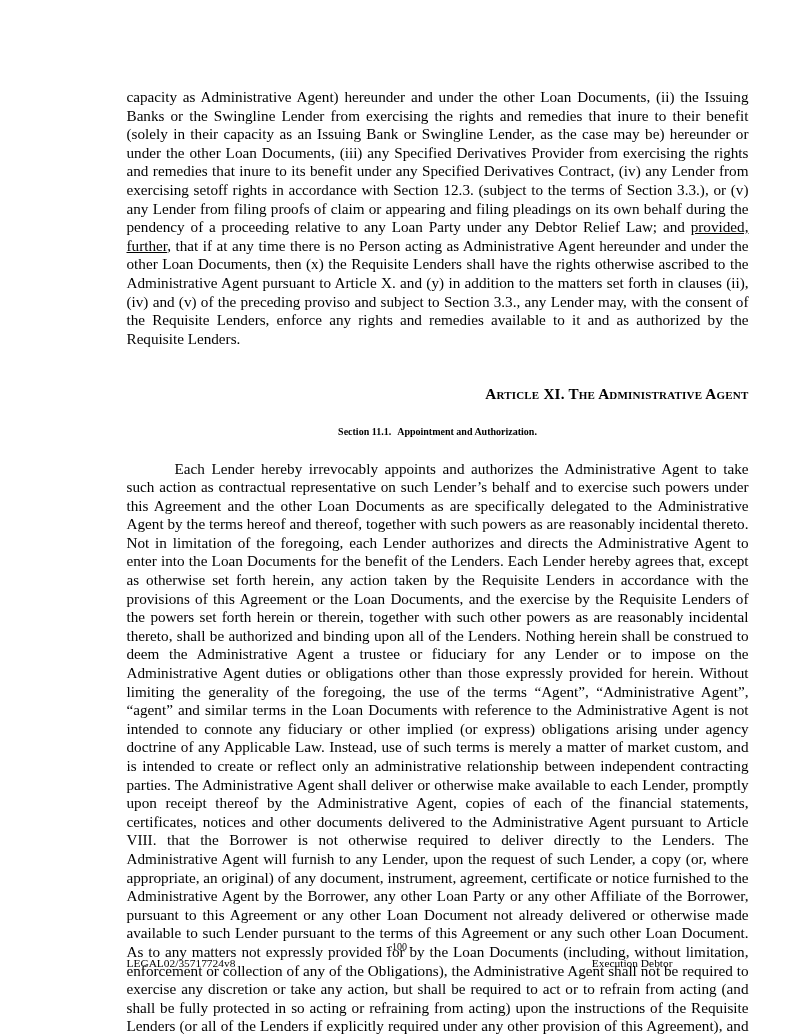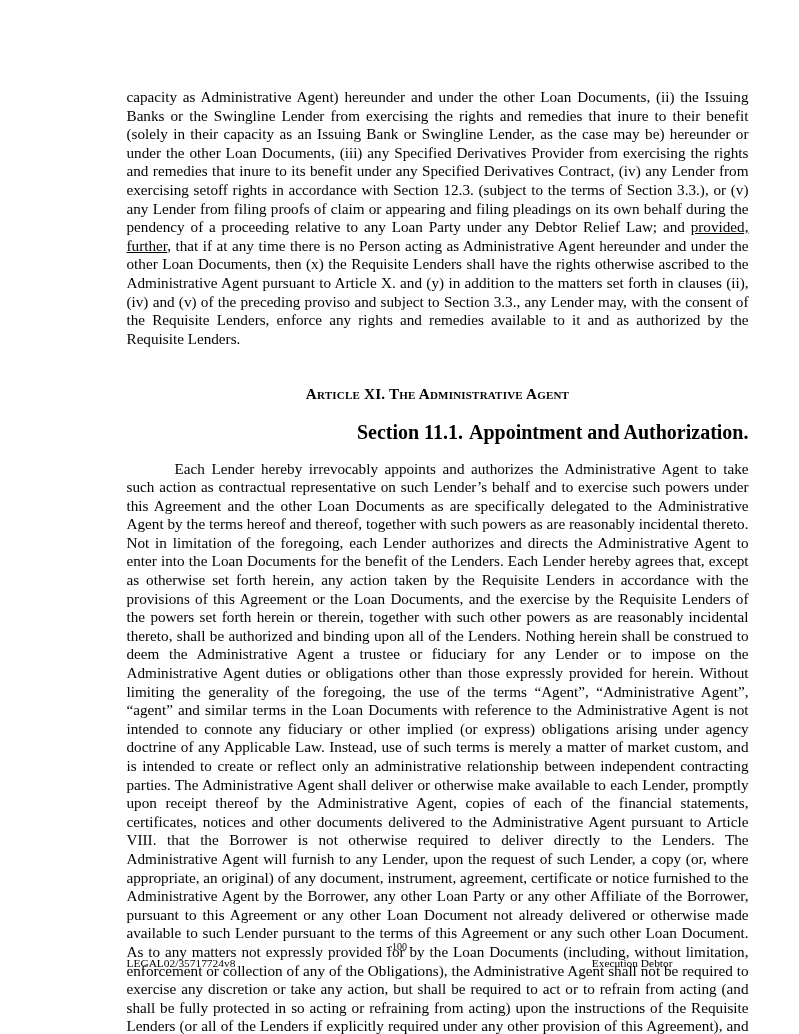--- a/index.html
+++ b/index.html
@@ -40,38 +40,38 @@
     text-indent: 0;
   }
   .para-indent {
     text-indent: 48px;
   }
   .u {
     text-decoration: underline;
   }
   
   .article-heading {
-    text-align: center;
+    text-align: right;
     font-weight: bold;
     font-size: 15.2px;
     line-height: 18.6px;
     font-variant: small-caps;
     letter-spacing: 0.2px;
     margin: 0;
     padding: 0;
   }
   .spacer-lg { height: 37px; }
   .spacer-md { height: 19px; }
   .spacer-sm { height: 18px; }
   
   .section-heading {
     font-weight: bold;
-    font-size: 20px;
+    font-size: 10px;
     line-height: 18.6px;
-    text-align: right;
+    text-align: center;
     margin: 0;
   }
   .section-heading .gap {
     display: inline-block;
     width: 6px;
   }
   
   .page-number {
     position: absolute;
     left: 0;

